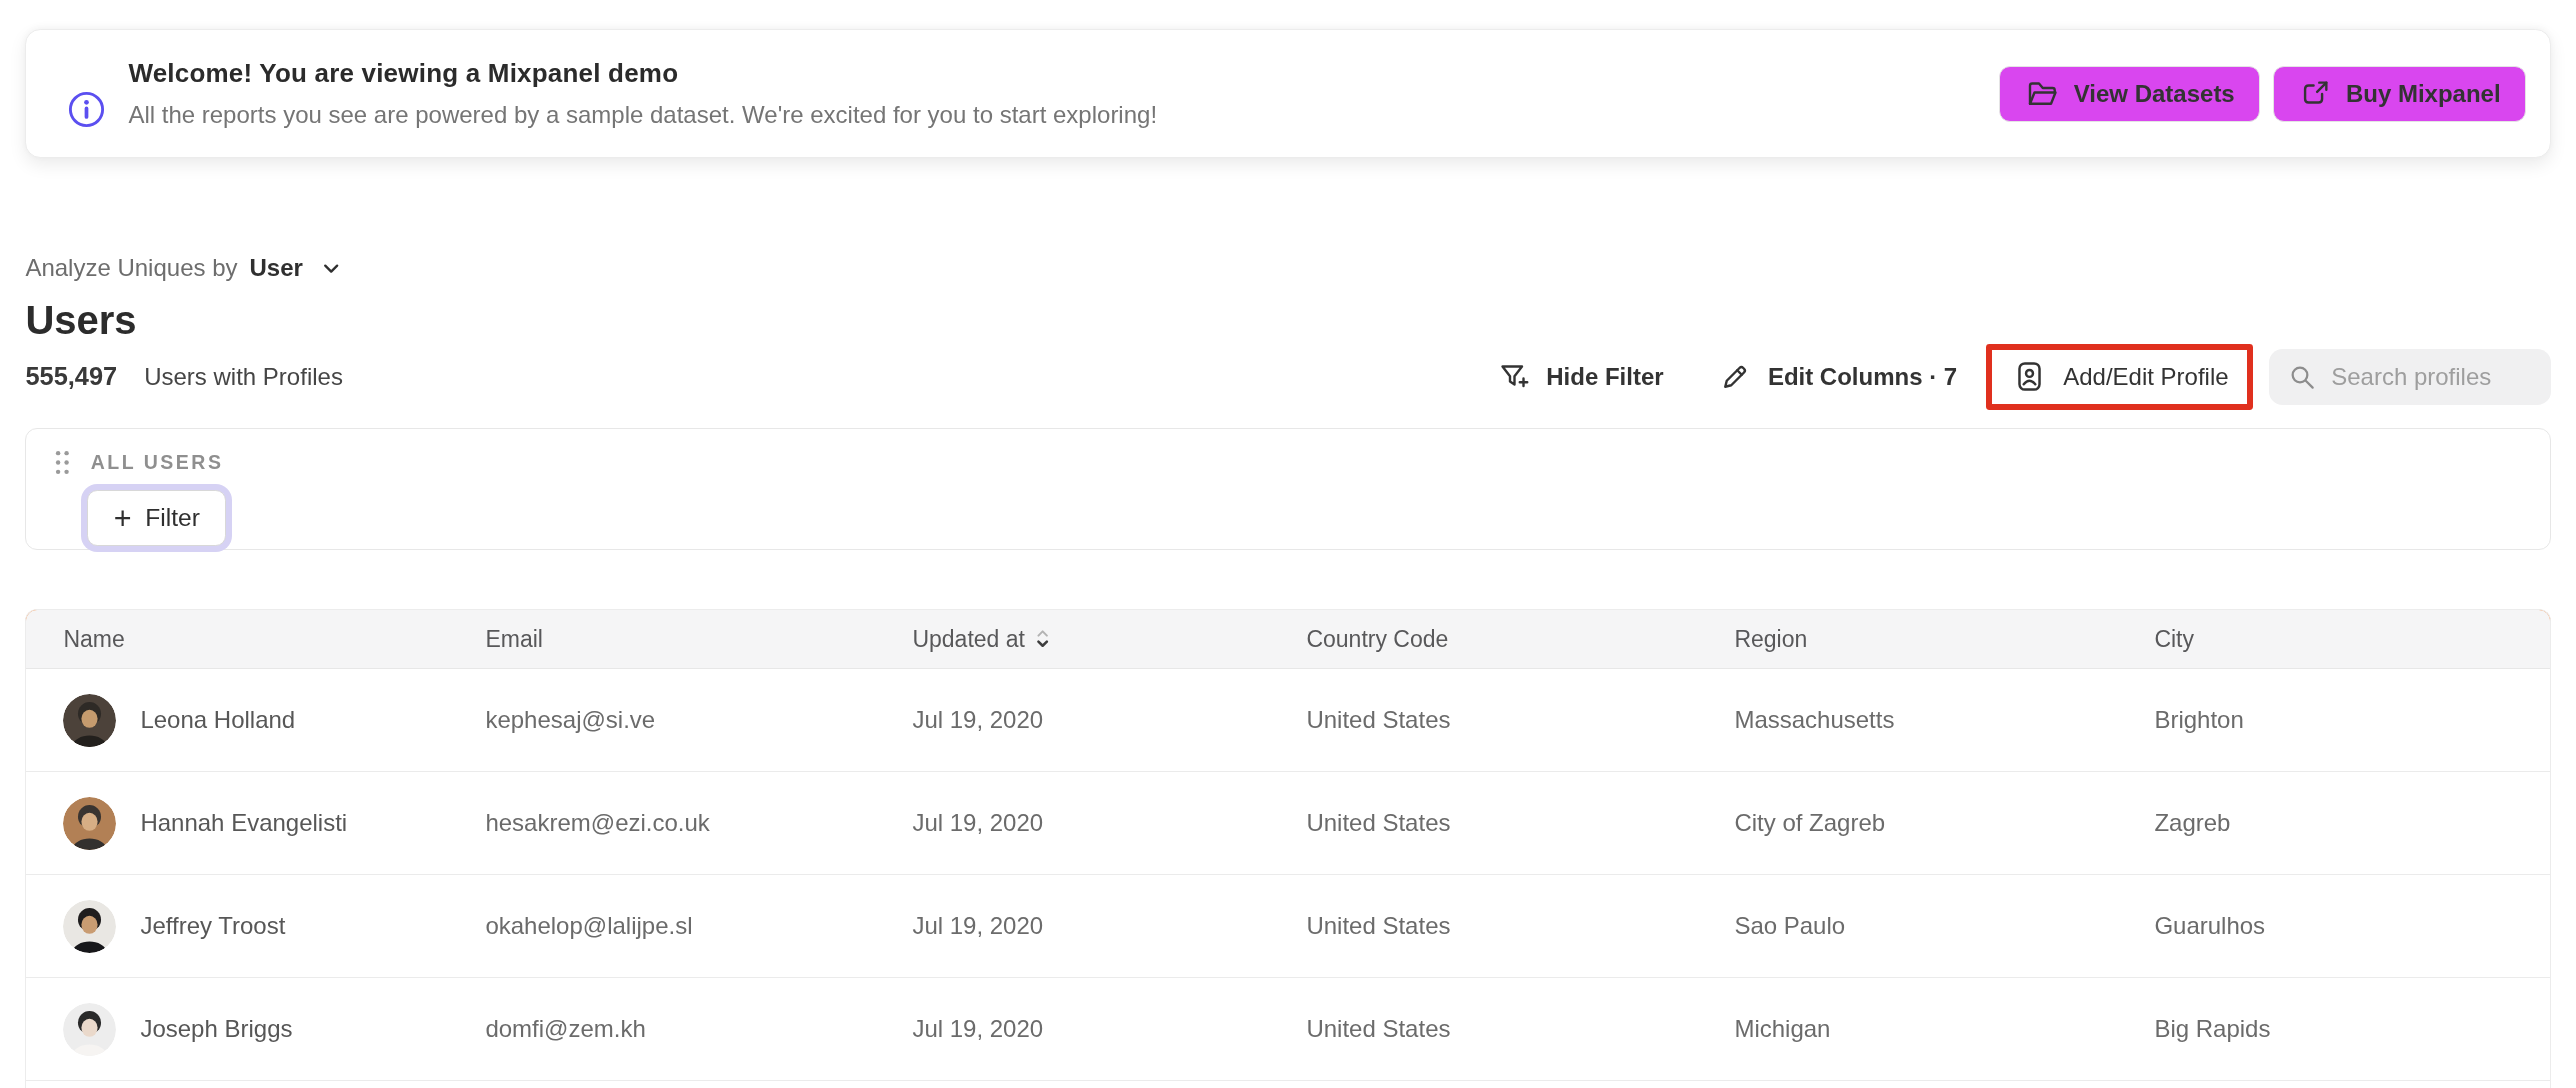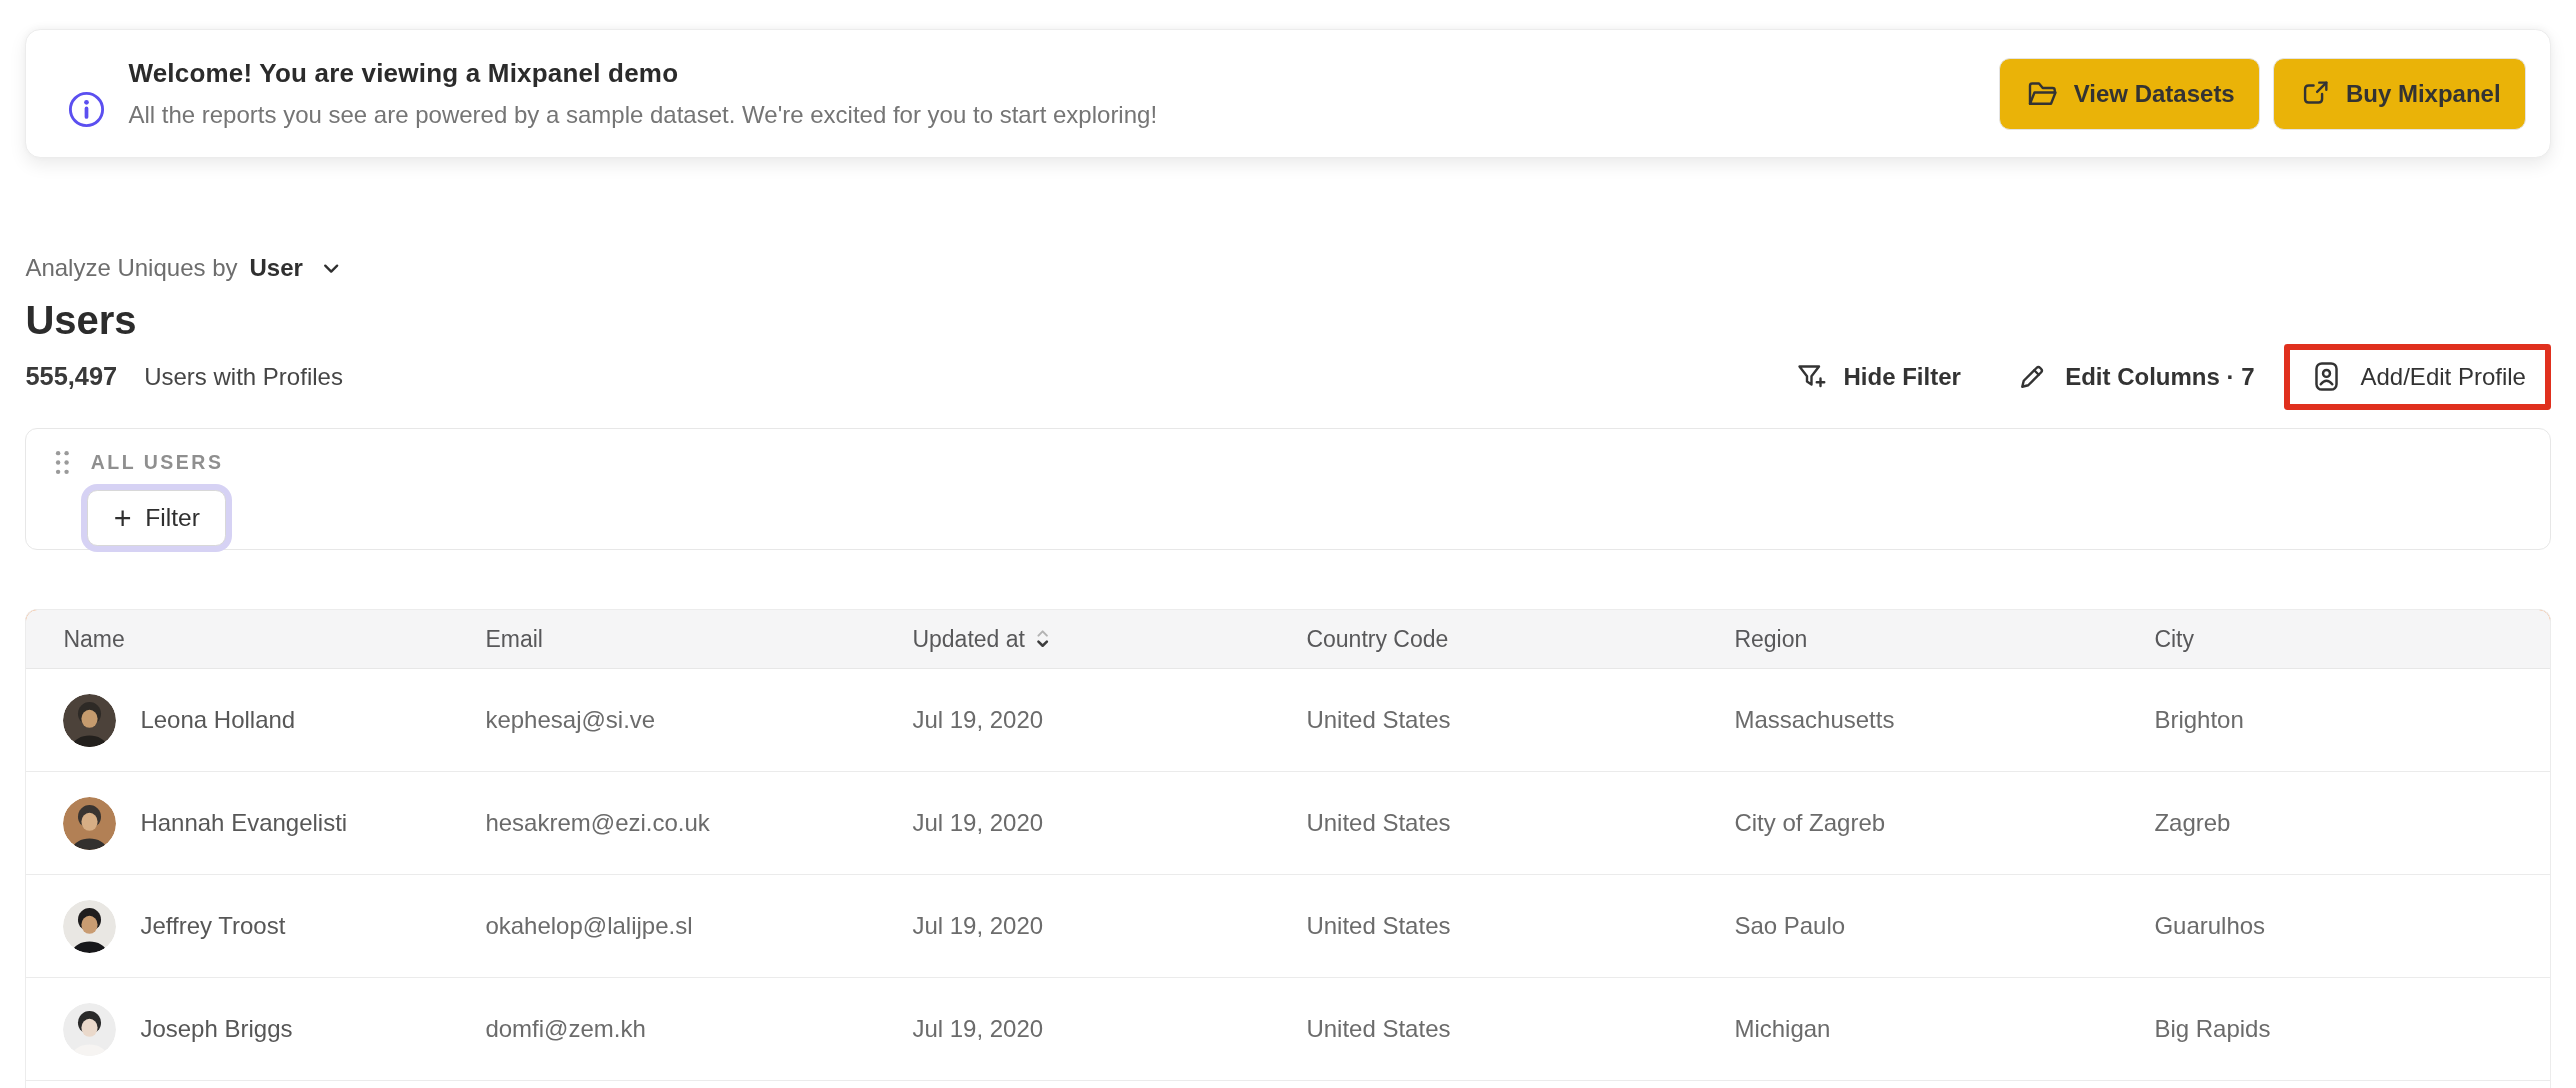--- a/index.html
+++ b/index.html
@@ -10,22 +10,22 @@
   
   .banner { position:absolute; left:25.4px; top:29px; right:25.4px; height:129px;
             background:#fff; border:0.8px solid #ececec; border-radius:15.3px;
             box-shadow:0 6.8px 17px rgba(0,0,0,.08), 0 -1.7px 6.8px rgba(0,0,0,.03);
             display:flex; align-items:center; padding:0 24px 0 41px; }
   .banner-left { display:flex; align-items:flex-end; gap:22px; }
   .info-ic { flex:0 0 auto; margin-top:5.1px; }
   .banner-title { font-size:26px; font-weight:700; color:#2b2b2b; letter-spacing:0.2px; }
   .banner-sub { font-size:24px; color:#757575; margin-top:12px; }
   .banner-actions { margin-left:auto; display:flex; gap:13.6px; }
-  .btn { display:flex; align-items:center; gap:13.6px; height:72px; padding:0 24px;
-         background:#eab308; border:0.8px solid #e4e4e4; border-radius:11px;
+  .btn { display:flex; align-items:center; gap:13.6px; height:56px; padding:0 24px;
+         background:#d946ef; border:0.8px solid #e4e4e4; border-radius:11px;
          font-size:24px; font-weight:600; color:#333; cursor:pointer; }
 
   
   .analyze-row { position:absolute; left:25.4px; top:254px; display:flex; align-items:center;
                  gap:12px; font-size:24px; color:#6d6d6d; }
   .analyze-value { display:flex; align-items:center; gap:18px; color:#2f2f2f; font-weight:600; cursor:pointer;text-align:center; }
   .page-title { position:absolute; left:25.4px; top:298px; font-size:40px; font-weight:700; color:#2c2c2c; }
 
   .stats-row { position:absolute; left:25.4px; right:25.4px; top:346px; height:61px;
                display:flex; align-items:center; }
@@ -153,20 +153,29 @@
       <span>
         <svg width="37" height="37" viewBox="0 0 48 48" fill="none" stroke="#333" stroke-width="3.2" stroke-linejoin="round" stroke-linecap="round">
           <rect x="11" y="7" width="26" height="34" rx="7"></rect>
           <circle cx="24" cy="20" r="4.5"></circle>
           <path d="M16.5 34 q7.5-9 15 0"></path>
         </svg>
       </span>
       <span>Add/Edit Profile</span>
     </span>
 
+    <span class="searchbox">
+      <span>
+        <svg width="32" height="32" viewBox="0 0 48 48" fill="none" stroke="#8d8d8d" stroke-width="3.4" stroke-linecap="round">
+          <circle cx="21" cy="21" r="11"></circle>
+          <path d="M30 30 L40 40"></path>
+        </svg>
+      </span>
+      <input type="text" placeholder="Search profiles" style="">
+    </span>
   </div>
 
   <div class="filter-panel">
     <div class="fp-head">
       <span>
         <svg width="18.7" height="29" viewBox="0 0 22 34" fill="#9a9a9a">
           <circle cx="6" cy="6" r="2.6"></circle>
             <circle cx="16" cy="6" r="2.6"></circle>
           <circle cx="6" cy="17" r="2.6"></circle>
             <circle cx="16" cy="17" r="2.6"></circle>

